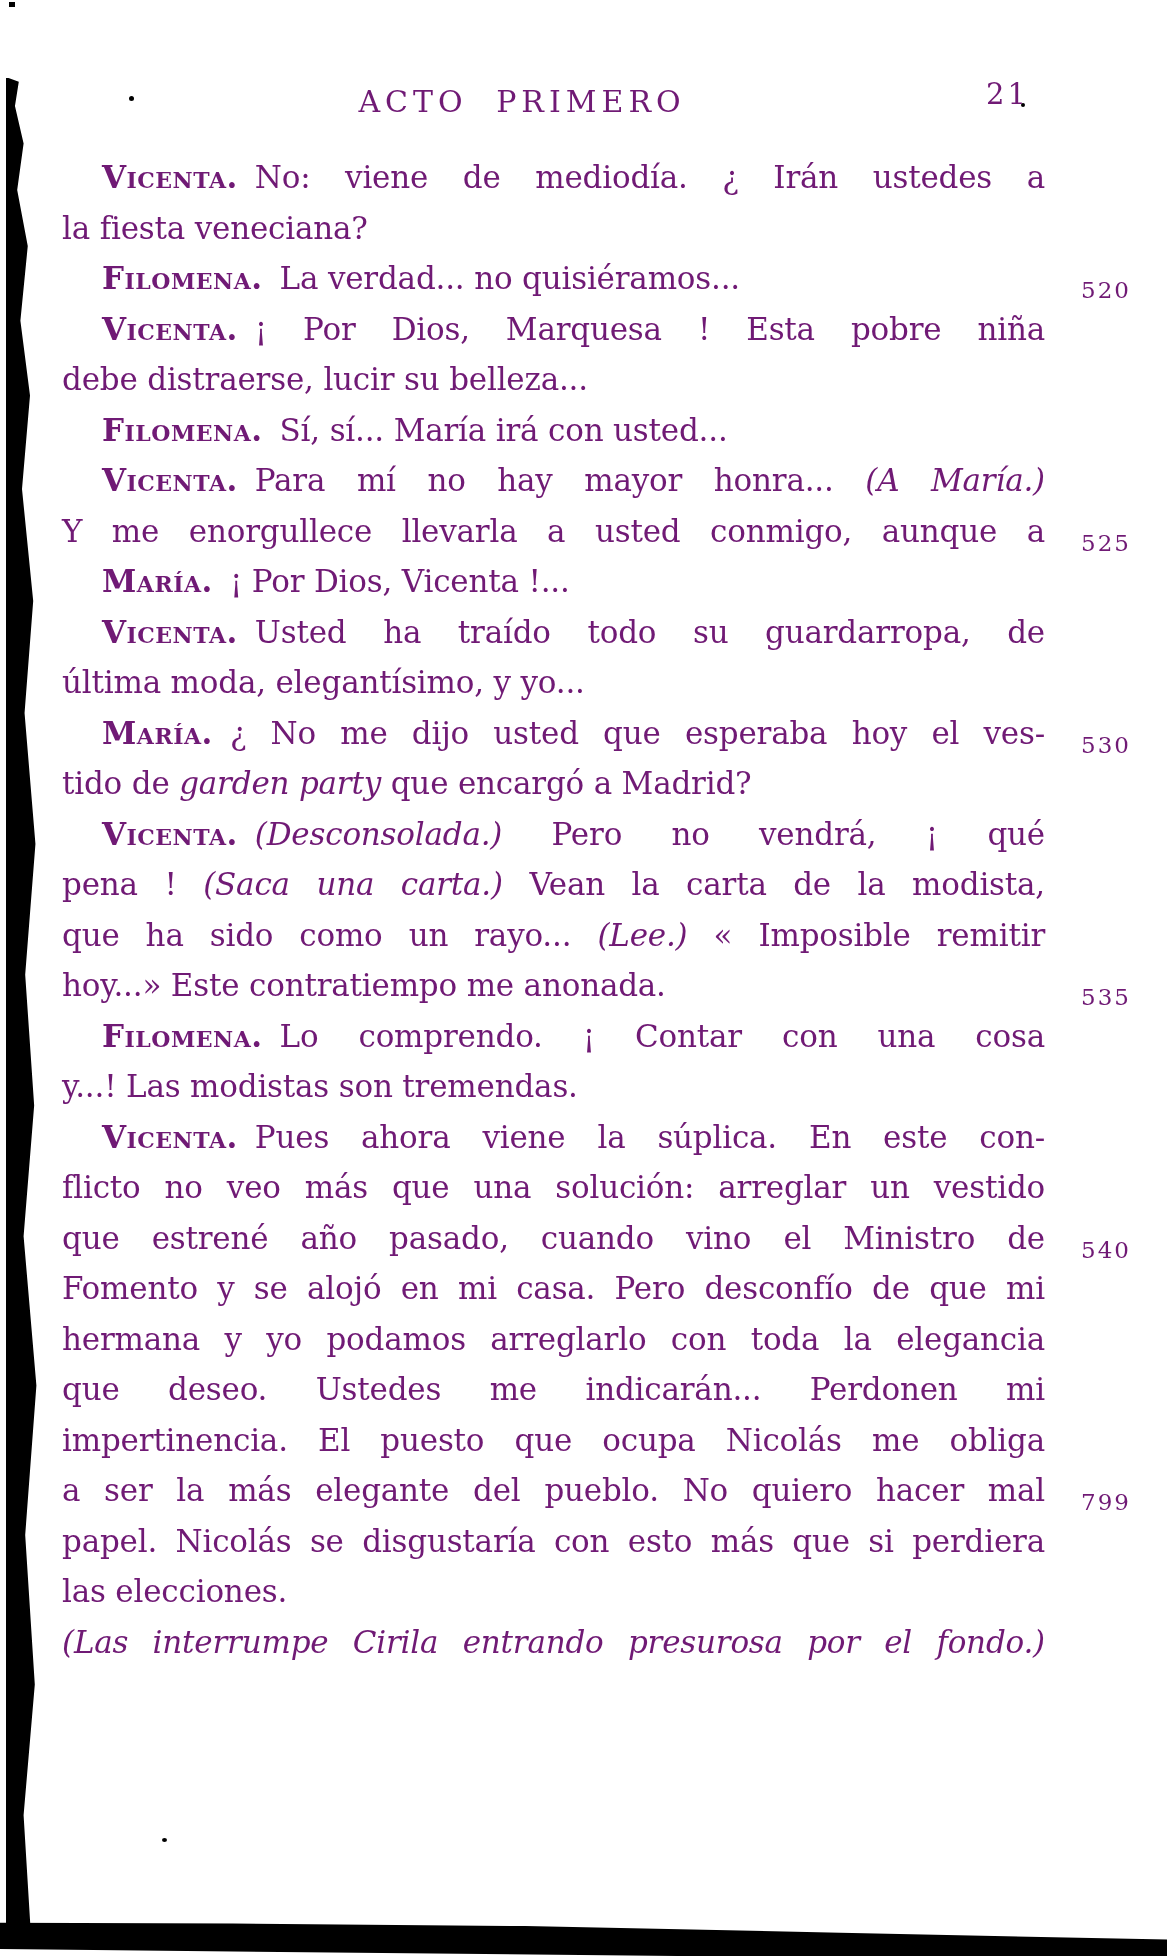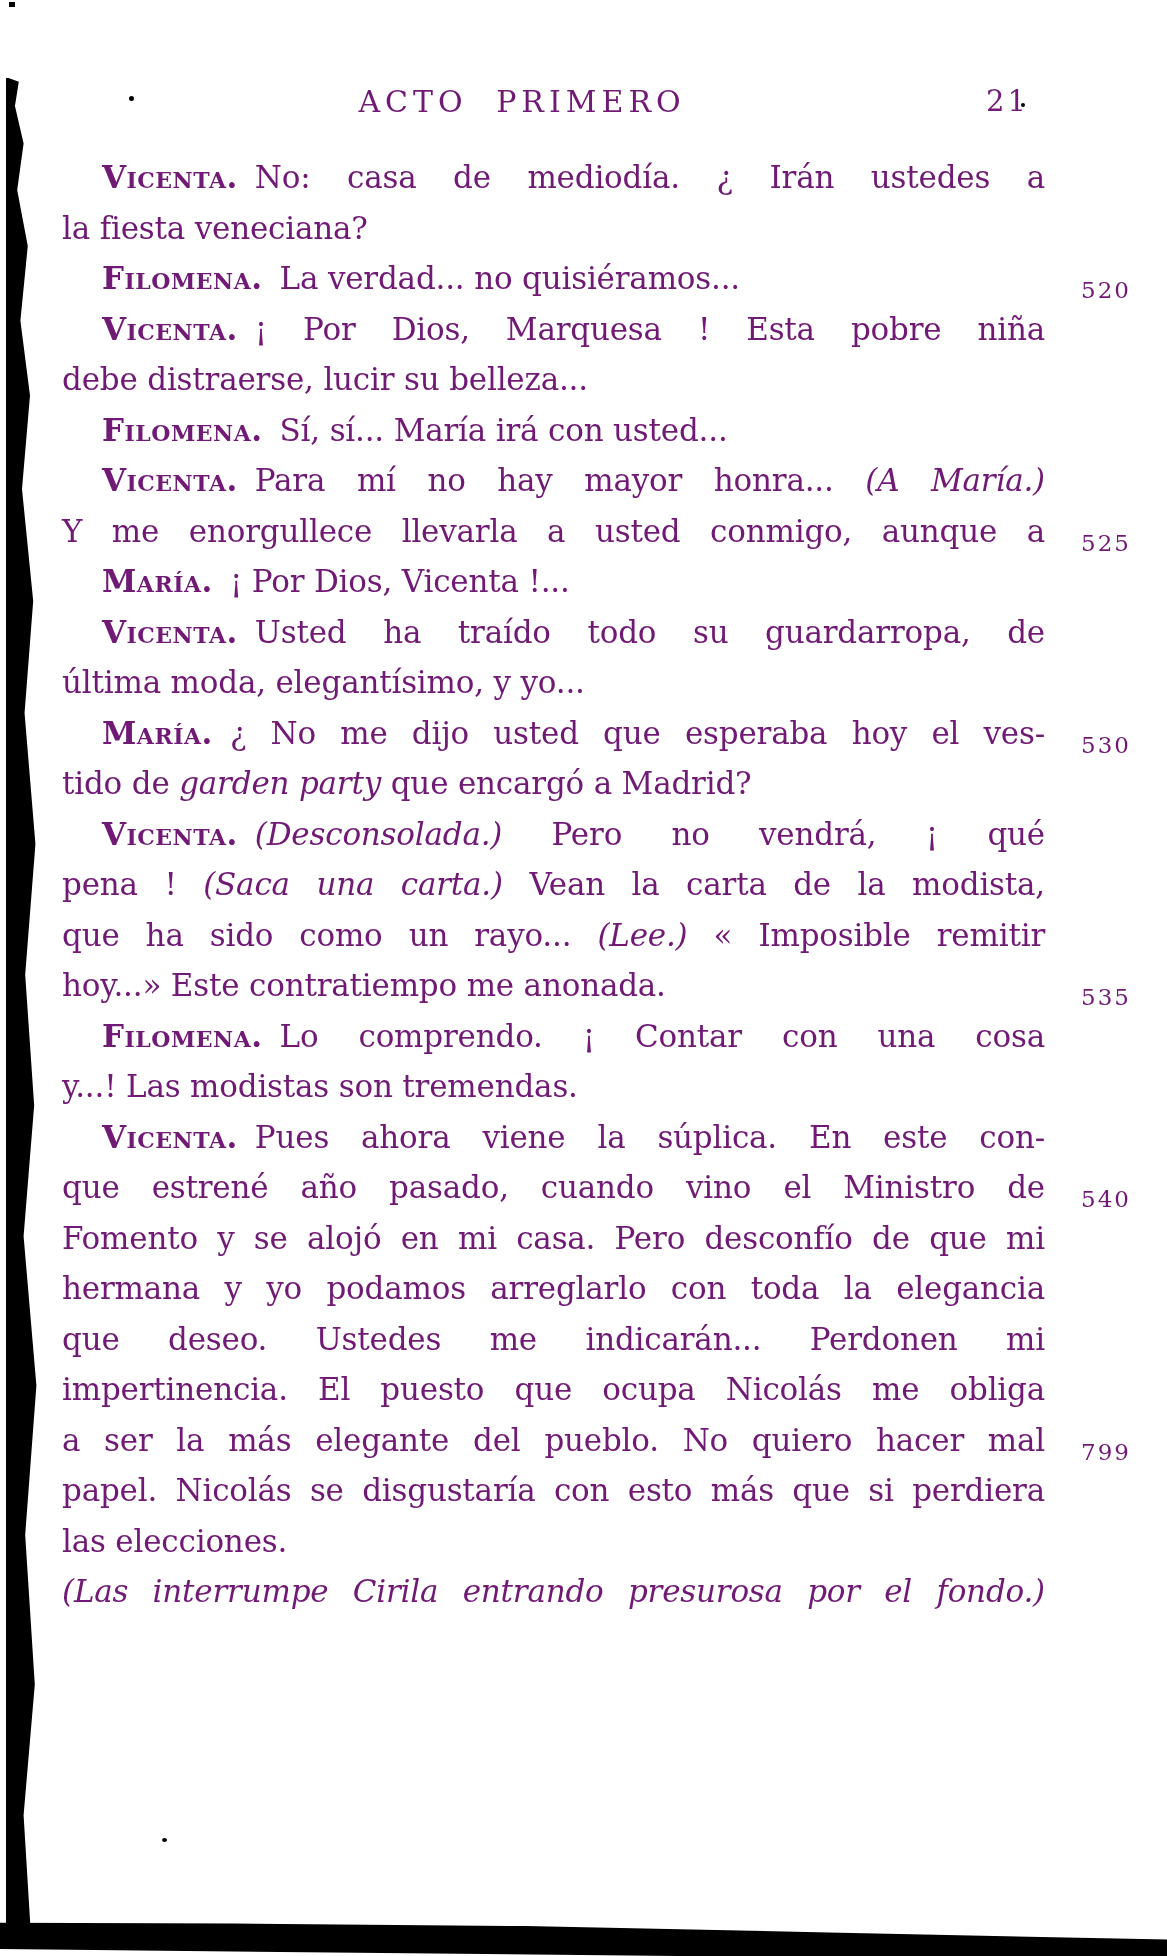--- a/index.html
+++ b/index.html
@@ -11,21 +11,21 @@
     font-family:"DejaVu Serif", serif;
     overflow:hidden;
   }
   .header-title{
     position:absolute;top:84px;left:62px;width:920px;
     text-align:center;
     font-size:30px;letter-spacing:5px;word-spacing:14px;
     white-space:nowrap;
   }
   .page-num{
-    position:absolute;top:84px;right:138px;
+    position:absolute;top:77px;right:138px;
     font-size:29px;letter-spacing:3px;
   }
   .body-text{
     position:absolute;top:152px;left:62px;width:983px;
   }
   .line{
     position:relative;
     height:50.5px;line-height:50.5px;
     font-size:31px;
     letter-spacing:-0.2px;
@@ -69,40 +69,41 @@
   <div class="edge-bottom"></div>
   <span class="speck s1"></span>
   <span class="speck s2"></span>
   <span class="speck s3"></span>
   <span class="speck s4"></span>
 
   <div class="header-title">ACTO PRIMERO</div>
   <div class="page-num">21</div>
 
   <div class="body-text" id="body-lines">
-      <div class="line j ind"><span class="sc">Vicenta.</span><span>No: casa de mediodía. ¿ Irán ustedes a</span></div>
+      <div class="line j ind"><span class="sc">Vicenta.</span><span>No: viene de mediodía. ¿ Irán ustedes a</span></div>
       <div class="line"><span>la fiesta veneciana?</span></div>
       <div class="line ind"><span class="sc">Filomena.</span><span>La verdad... no quisiéramos...</span><span class="lineno">520</span></div>
       <div class="line j ind"><span class="sc">Vicenta.</span><span>¡ Por Dios, Marquesa !  Esta pobre niña</span></div>
       <div class="line"><span>debe distraerse, lucir su belleza...</span></div>
       <div class="line ind"><span class="sc">Filomena.</span><span>Sí, sí... María irá con usted...</span></div>
       <div class="line j ind"><span class="sc">Vicenta.</span><span>Para mí no hay mayor honra... </span><span class="it">(A María.)</span></div>
       <div class="line j"><span>Y me enorgullece llevarla a usted conmigo, aunque a</span><span class="lineno">525</span></div>
       <div class="line ind"><span class="sc">María.</span><span>¡ Por Dios, Vicenta !...</span></div>
       <div class="line j ind"><span class="sc">Vicenta.</span><span>Usted ha traído todo su guardarropa, de</span></div>
       <div class="line"><span>última moda, elegantísimo, y yo...</span></div>
       <div class="line j ind"><span class="sc">María.</span><span>¿ No me dijo usted que esperaba hoy el ves-</span><span class="lineno">530</span></div>
       <div class="line"><span>tido de </span><span class="it">garden party</span><span> que encargó a Madrid?</span></div>
       <div class="line j ind"><span class="sc">Vicenta.</span><span class="it">(Desconsolada.)</span><span> Pero no vendrá, ¡ qué</span></div>
       <div class="line j"><span>pena ! </span><span class="it">(Saca una carta.)</span><span> Vean la carta de la modista,</span></div>
       <div class="line j"><span>que ha sido como un rayo... </span><span class="it">(Lee.)</span><span> « Imposible remitir</span></div>
       <div class="line"><span>hoy...» Este contratiempo me anonada.</span><span class="lineno">535</span></div>
       <div class="line j ind"><span class="sc">Filomena.</span><span>Lo comprendo. ¡ Contar con una cosa</span></div>
       <div class="line"><span>y...! Las modistas son tremendas.</span></div>
       <div class="line j ind"><span class="sc">Vicenta.</span><span>Pues ahora viene la súplica. En este con-</span></div>
+      <div class="line j"><span>flicto no veo más que una solución: arreglar un vestido</span></div>
       <div class="line j"><span>que estrené año pasado, cuando vino el Ministro de</span><span class="lineno">540</span></div>
       <div class="line j"><span>Fomento y se alojó en mi casa. Pero desconfío de que mi</span></div>
       <div class="line j"><span>hermana y yo podamos arreglarlo con toda la elegancia</span></div>
       <div class="line j"><span>que deseo. Ustedes me indicarán... Perdonen mi</span></div>
       <div class="line j"><span>impertinencia. El puesto que ocupa Nicolás me obliga</span></div>
       <div class="line j"><span>a ser la más elegante del pueblo. No quiero hacer mal</span><span class="lineno">799</span></div>
       <div class="line j"><span>papel. Nicolás se disgustaría con esto más que si perdiera</span></div>
       <div class="line"><span>las elecciones.</span></div>
       <div class="line j"><span class="it">(Las interrumpe Cirila entrando presurosa por el fondo.)</span></div>
     </div>

